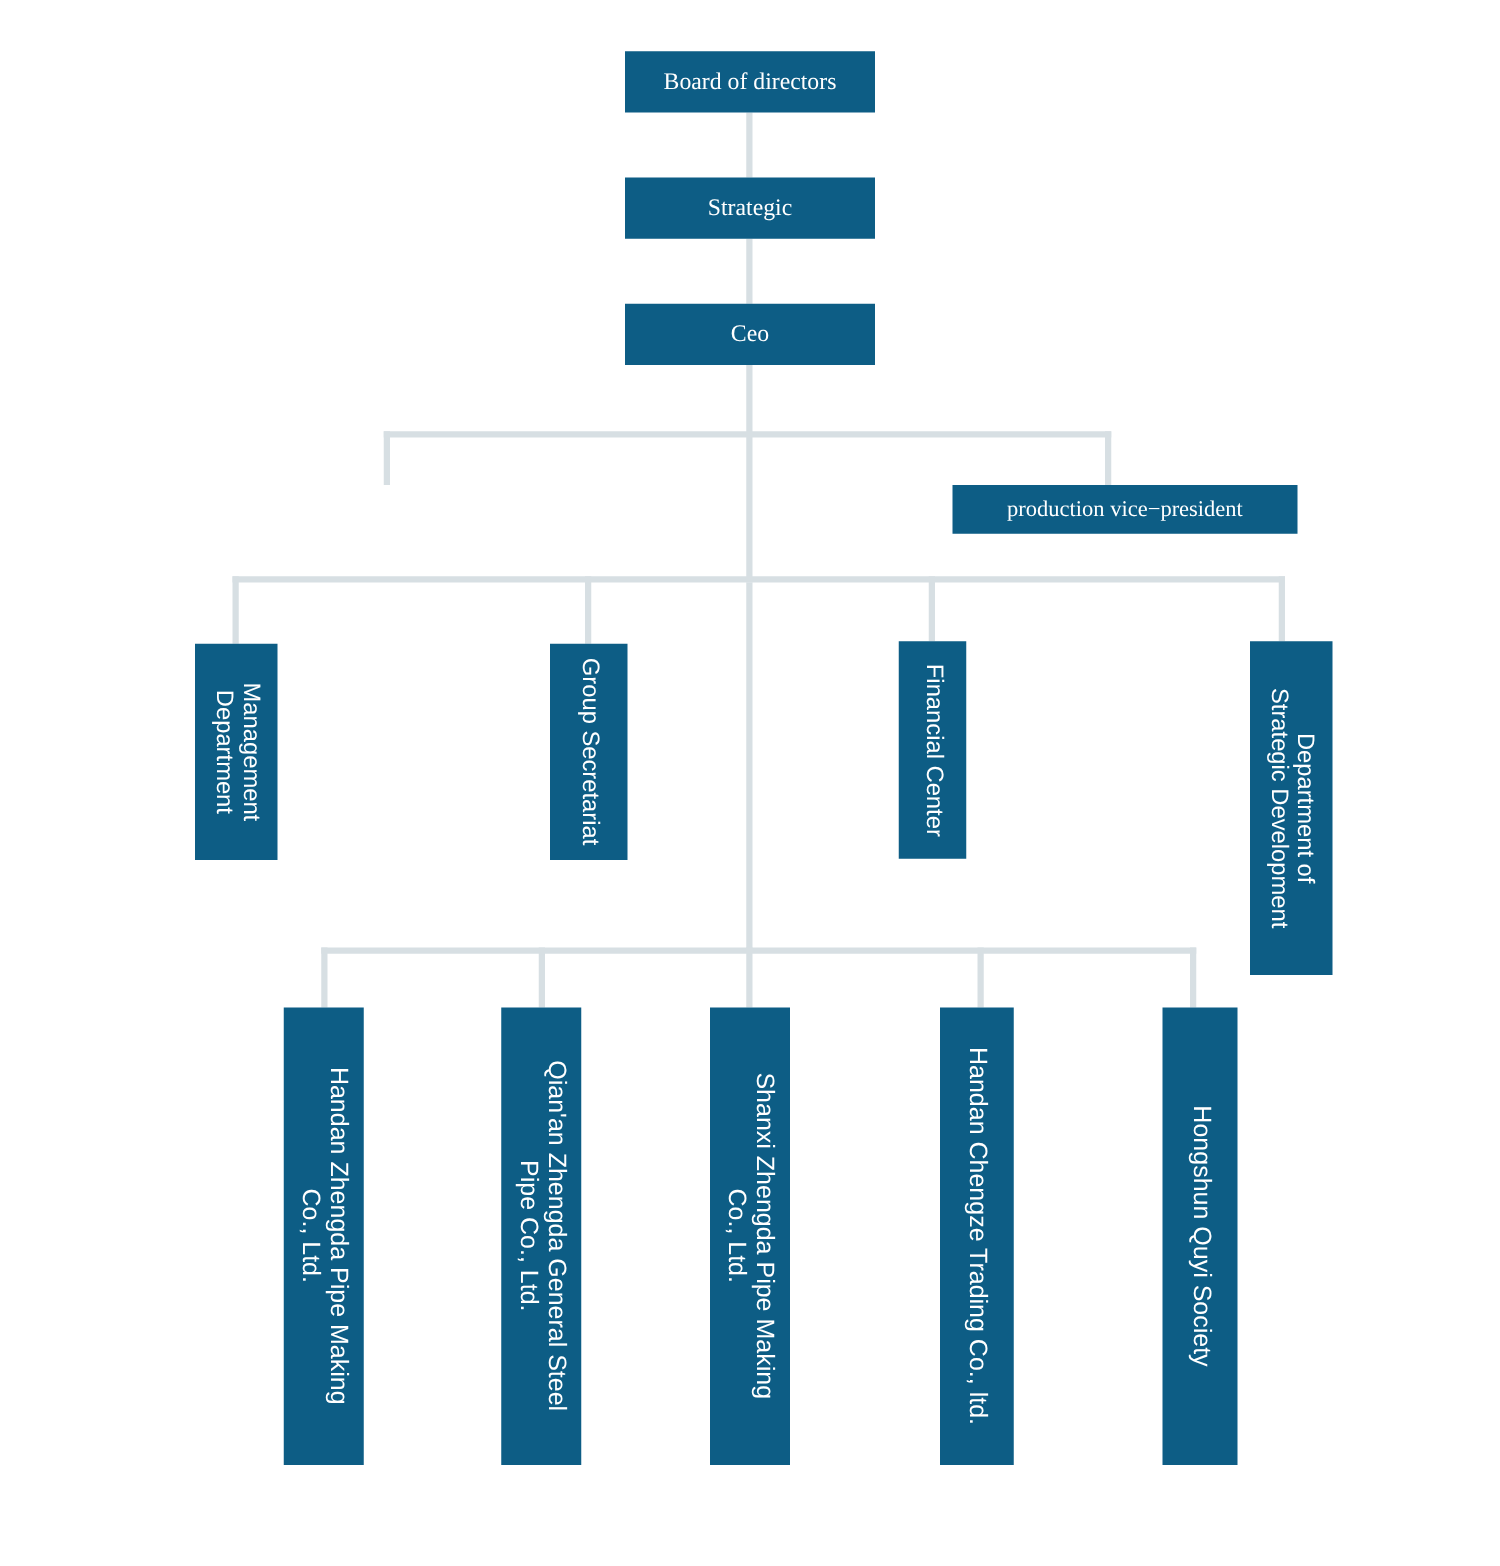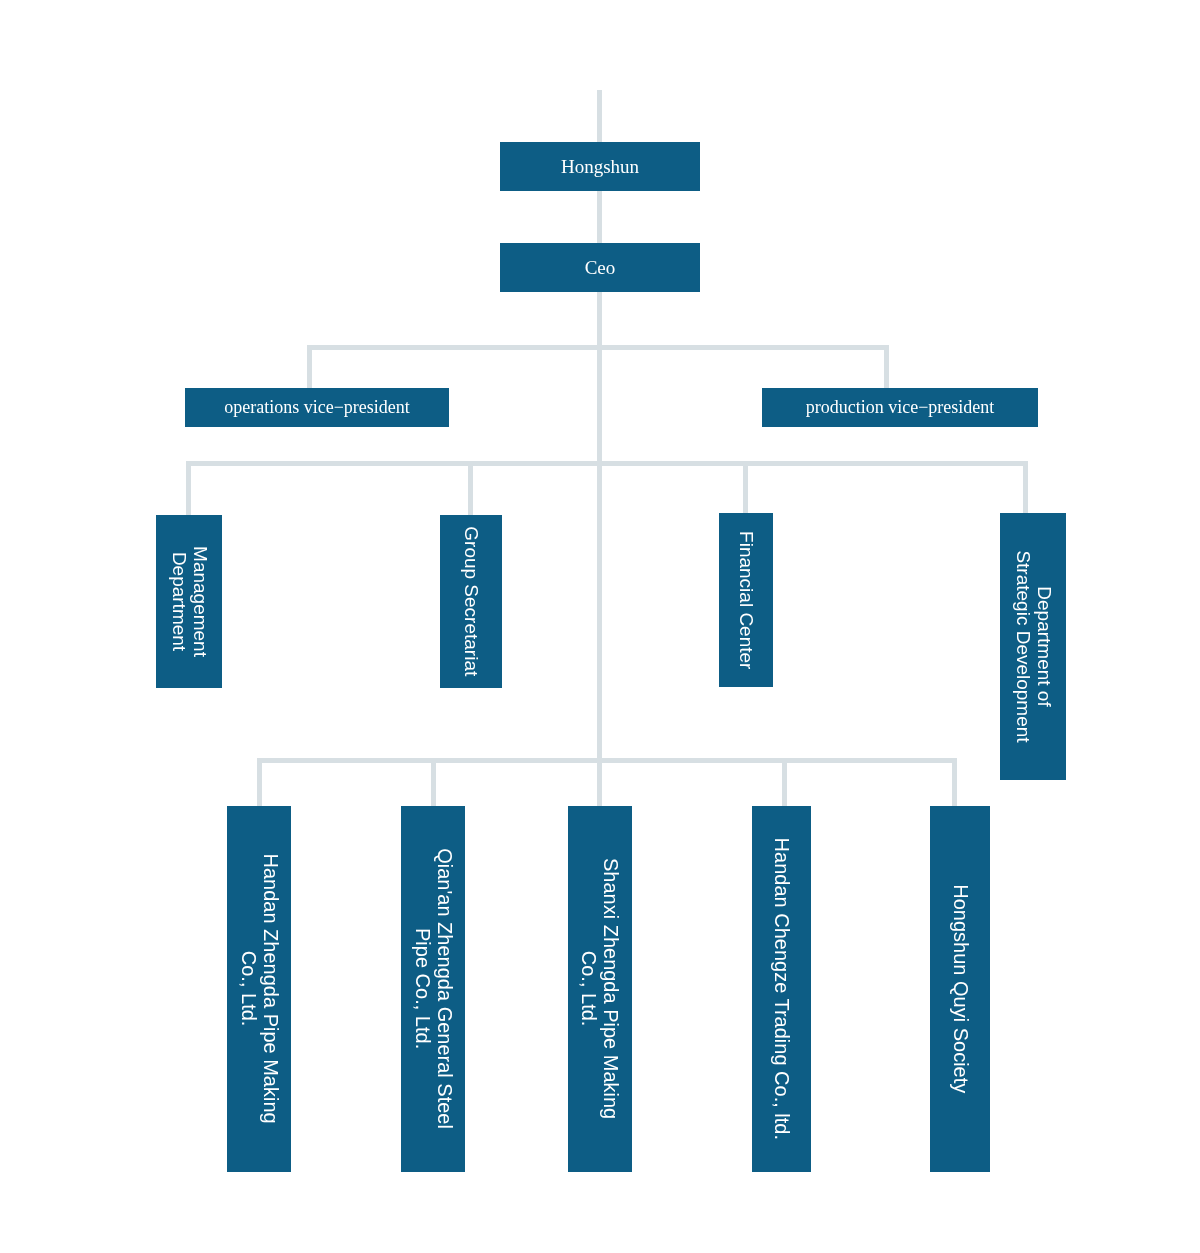--- a/index.html
+++ b/index.html
@@ -97,32 +97,32 @@
   <div class="conn conn-v" style="left:597px; top:466px; height:296px;"></div>
 
   <div class="conn conn-h" style="left:257px; top:758px; width:700px;"></div>
 
   <div class="conn conn-v" style="left:257px; top:758px; height:48px;"></div>
   <div class="conn conn-v" style="left:431px; top:758px; height:48px;"></div>
   <div class="conn conn-v" style="left:597px; top:758px; height:48px;"></div>
   <div class="conn conn-v" style="left:782px; top:758px; height:48px;"></div>
   <div class="conn conn-v" style="left:952px; top:758px; height:48px;"></div>
 
+  <div class="node h-node top-node" style="left:500px; top:41px; width:200px; height:49px;">
+    <span class="label">Board of directors</span>
+  </div>
 
   <div class="node h-node top-node" style="left:500px; top:142px; width:200px; height:49px;">
-    <span class="label">Hongshun</span>
+    <span class="label">Strategic</span>
   </div>
 
   <div class="node h-node top-node" style="left:500px; top:243px; width:200px; height:49px;">
     <span class="label">Ceo</span>
   </div>
 
-  <div class="node h-node vp-node" style="left:185px; top:388px; width:264px; height:39px;">
-    <span class="label">operations vice−president</span>
-  </div>
 
   <div class="node h-node vp-node" style="left:762px; top:388px; width:276px; height:39px;align-items:center;">
     <span class="label">production vice−president</span>
   </div>
 
   <div class="node v-node two-line" style="left:156px; top:515px; width:66px; height:173px;">
     <span class="label sz-dept" style="width:173px;">Management
 Department</span>
   </div>
 

